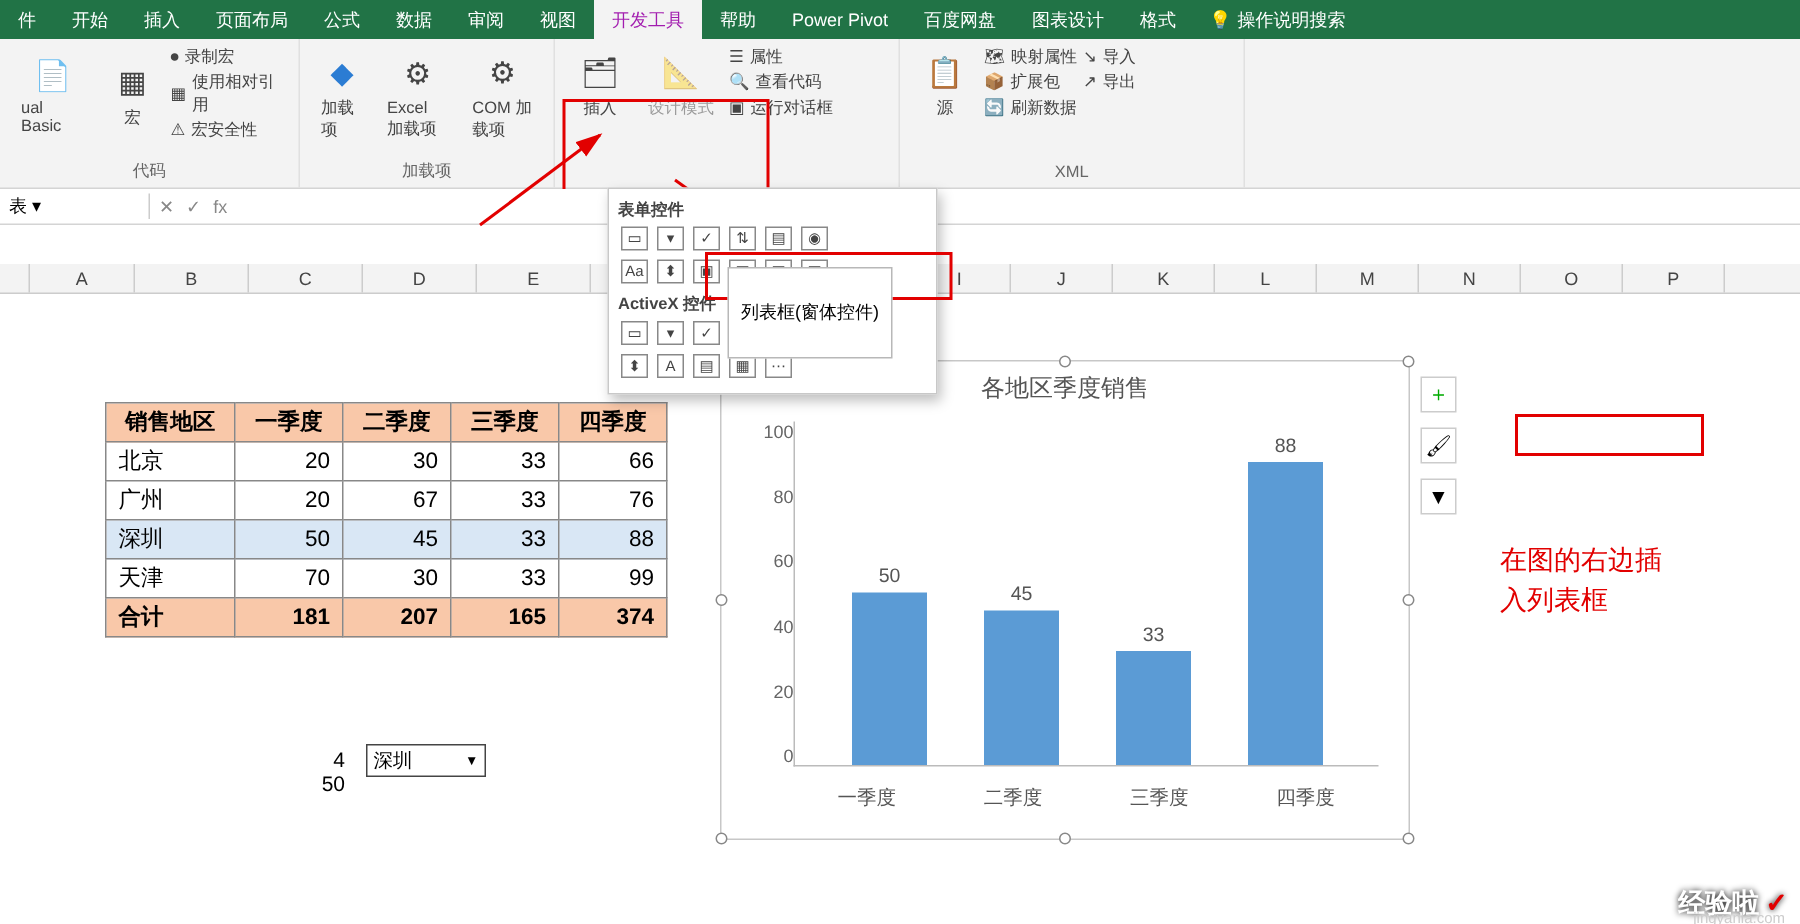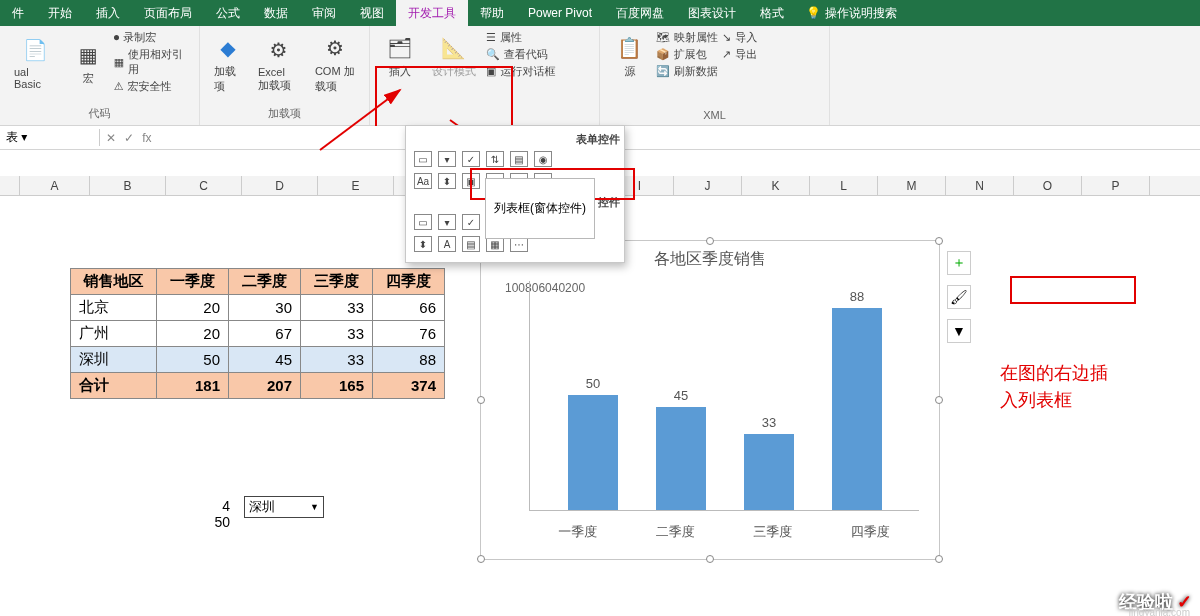--- a/index.html
+++ b/index.html
@@ -15,21 +15,21 @@
 .ribbon-group-body { display: flex; gap: 4px; }
 .ribbon-group-label { text-align: center; font-size: 11px; color: #666; }
 .big-btn { display: flex; flex-direction: column; align-items: center; justify-content: center; padding: 2px 6px; font-size: 11px; color: #444; min-width: 40px; }
 .big-btn .ic { width: 32px; height: 32px; display: flex; align-items: center; justify-content: center; font-size: 20px; }
 .small-list { display: flex; flex-direction: column; gap: 2px; font-size: 11px; color: #444; }
 .small-list span { display: flex; align-items: center; gap: 4px; }
 
 .insert-highlight { position: absolute; left: 375px; top: 40px; width: 138px; height: 72px; border: 2px solid #e20000; }
 
 .dropdown-panel { position: absolute; left: 405px; top: 125px; width: 220px; background: #fff; border: 1px solid #c8c8c8; box-shadow: 2px 4px 8px rgba(0,0,0,0.25); padding: 4px; font-size: 11px; color: #444; z-index: 10; }
-.dropdown-panel .section-label { font-weight: bold; margin: 2px 0 4px 2px; text-align: right; }
+.dropdown-panel .section-label { font-weight: bold; margin: 2px 0 4px 2px; }
 .ctrl-row { display: flex; gap: 6px; margin: 2px 0 6px 4px; }
 .ctrl-box { width: 18px; height: 16px; border: 1px solid #888; font-size: 10px; display: flex; align-items: center; justify-content: center; background: #fff; }
 .tooltip-box { position: absolute; left: 485px; top: 178px; border: 1px solid #b8b8b8; background: #fff; padding: 21px 8px; font-size: 12px; z-index: 12; }
 .tooltip-highlight { position: absolute; left: 470px; top: 168px; width: 165px; height: 32px; border: 2px solid #e20000; z-index: 11; }
 
 .namebox-row { height: 24px; border-bottom: 1px solid #d4d4d4; display: flex; align-items: center; font-size: 12px; background: #fff; }
 .namebox { width: 100px; border-right: 1px solid #ccc; padding: 0 6px; }
 .fx-area { padding: 0 6px; color: #888; display: flex; gap: 8px; align-items: center; }
 
 .grid { position: absolute; top: 176px; left: 0; right: 0; bottom: 0; }
@@ -45,21 +45,21 @@
 .data-table tr.total td { background: #f9c8a9; font-weight: bold; }
 
 .extra-nums { position: absolute; left: 200px; top: 498px; font-size: 14px; text-align: right; width: 30px; }
 .combo { position: absolute; left: 244px; top: 496px; width: 80px; height: 22px; border: 1px solid #444; font-size: 13px; display: flex; align-items: center; justify-content: space-between; padding: 0 4px; background: #fff; }
 .combo .arrow { font-size: 9px; }
 
 .chart { position: absolute; left: 480px; top: 240px; width: 460px; height: 320px; background: #fff; border: 1px solid #c7c7c7; }
 .chart .handle { position: absolute; width: 8px; height: 8px; background: #fff; border: 1px solid #888; border-radius: 50%; }
 .chart-title { text-align: center; font-size: 16px; color: #555; margin: 8px 0 6px; }
 .plot { position: absolute; left: 48px; top: 40px; width: 390px; height: 230px; }
-.axis-y { position: absolute; left: 24px; top: 40px; height: 230px; display: flex; flex-direction: row; justify-content: space-between; font-size: 12px; color: #666; text-align: right; width: 24px; }
+.axis-y { position: absolute; left: 24px; top: 40px; height: 230px; display: flex; flex-direction: column; justify-content: space-between; font-size: 12px; color: #666; text-align: right; width: 24px; }
 .bar-area { position: absolute; left: 0; top: 0; width: 100%; height: 100%; border-left: 1px solid #bbb; border-bottom: 1px solid #bbb; }
 .bar { position: absolute; bottom: 0; width: 50px; background: #5b9bd5; }
 .bar-label { position: absolute; width: 50px; text-align: center; font-size: 13px; color: #555; }
 .x-labels { position: absolute; left: 48px; bottom: 18px; width: 390px; display: flex; justify-content: space-around; font-size: 13px; color: #555; }
 .chart-side-btn { position: absolute; width: 24px; height: 24px; border: 1px solid #ccc; background: #fff; display: flex; align-items: center; justify-content: center; font-size: 14px; }
 
 .red-box-empty { position: absolute; left: 1010px; top: 276px; width: 126px; height: 28px; border: 2px solid #e20000; }
 .red-text { position: absolute; left: 1000px; top: 360px; font-size: 18px; color: #e20000; line-height: 1.5; }
 
 .arrow-svg { position: absolute; pointer-events: none; z-index: 8; }
@@ -276,20 +276,27 @@
         <td class="num">33</td>
         <td class="num">76</td>
       </tr>
       <tr class="sel">
         <td class="region">深圳</td>
         <td class="num">50</td>
         <td class="num">45</td>
         <td class="num">33</td>
         <td class="num">88</td>
       </tr>
+      <tr>
+        <td class="region">天津</td>
+        <td class="num">70</td>
+        <td class="num">30</td>
+        <td class="num">33</td>
+        <td class="num">99</td>
+      </tr>
       <tr class="total">
         <td class="region">合计</td>
         <td class="num">181</td>
         <td class="num">207</td>
         <td class="num">165</td>
         <td class="num">374</td>
       </tr>
     </tbody>
 </table>
 

